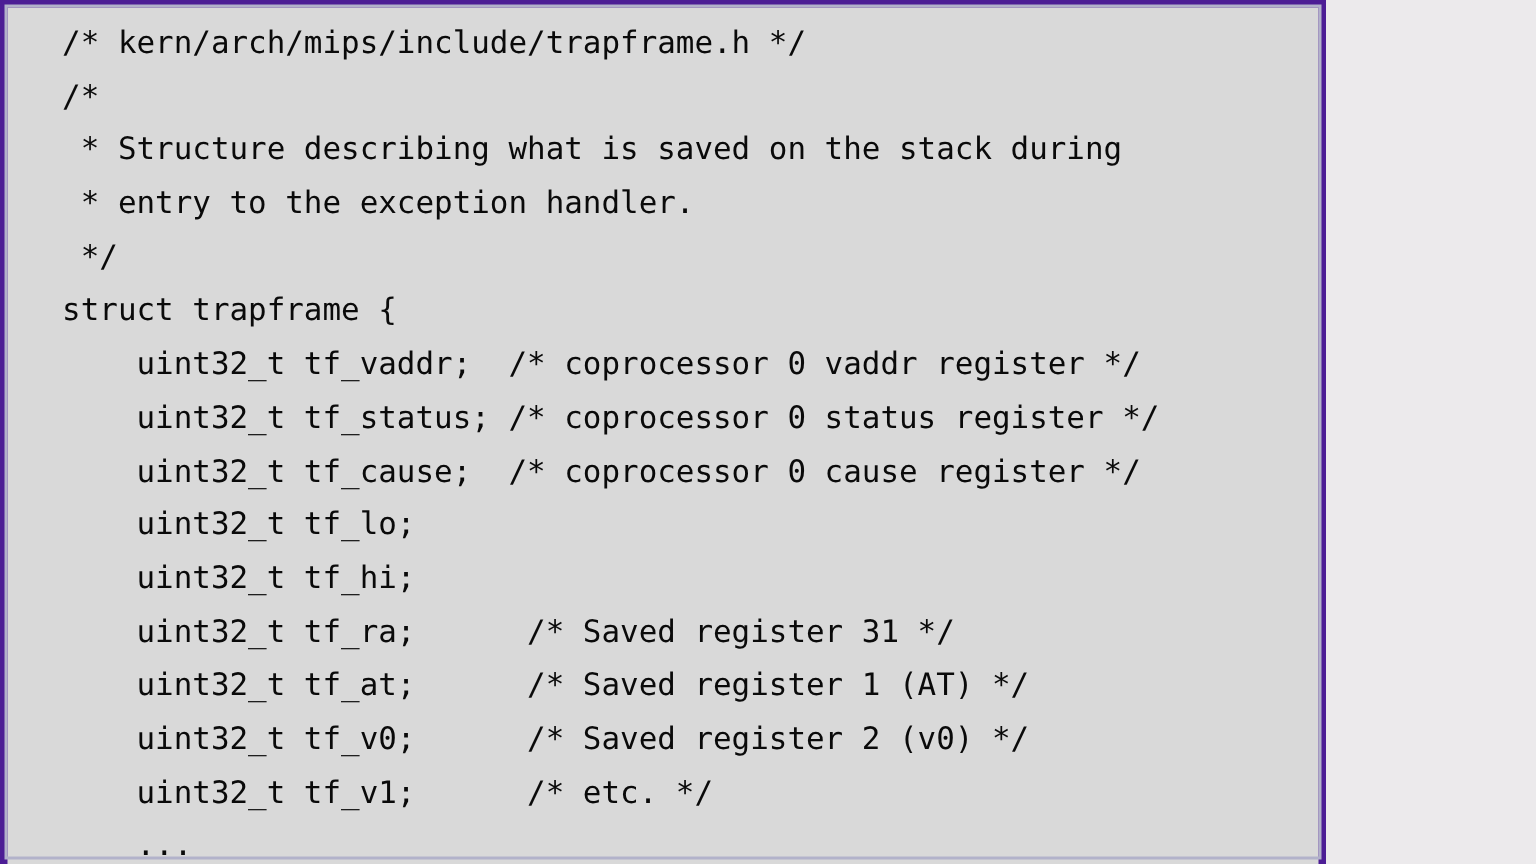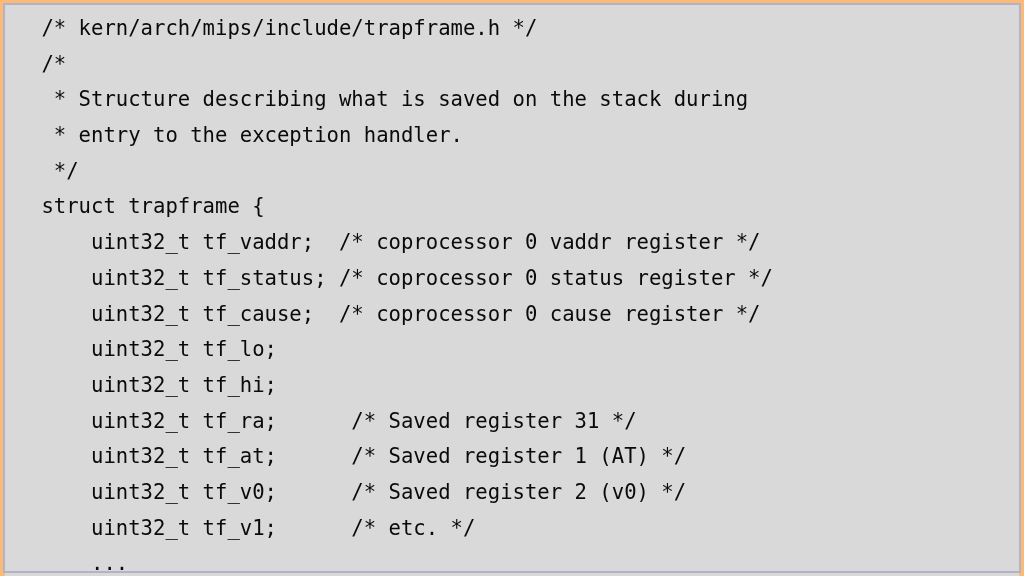--- a/index.html
+++ b/index.html
@@ -12,23 +12,23 @@
     height: 576px;
     overflow: hidden;
     background: #eceaec;
     font-family: "DejaVu Sans Mono", monospace;
   }
 
   
   .slide {
     position: relative;
     box-sizing: border-box;
-    width: 1024px;
+    width: 884px;
     height: 576px;
-    background: #fdba74;
+    background: #4c1d95;
     padding: 3px;
   }
 
   .slide-border {
     position: absolute;
     left: 3px;
     top: 3px;
     right: 3px;
     bottom: 3px;
     border: 2px solid #b2b2ca;

